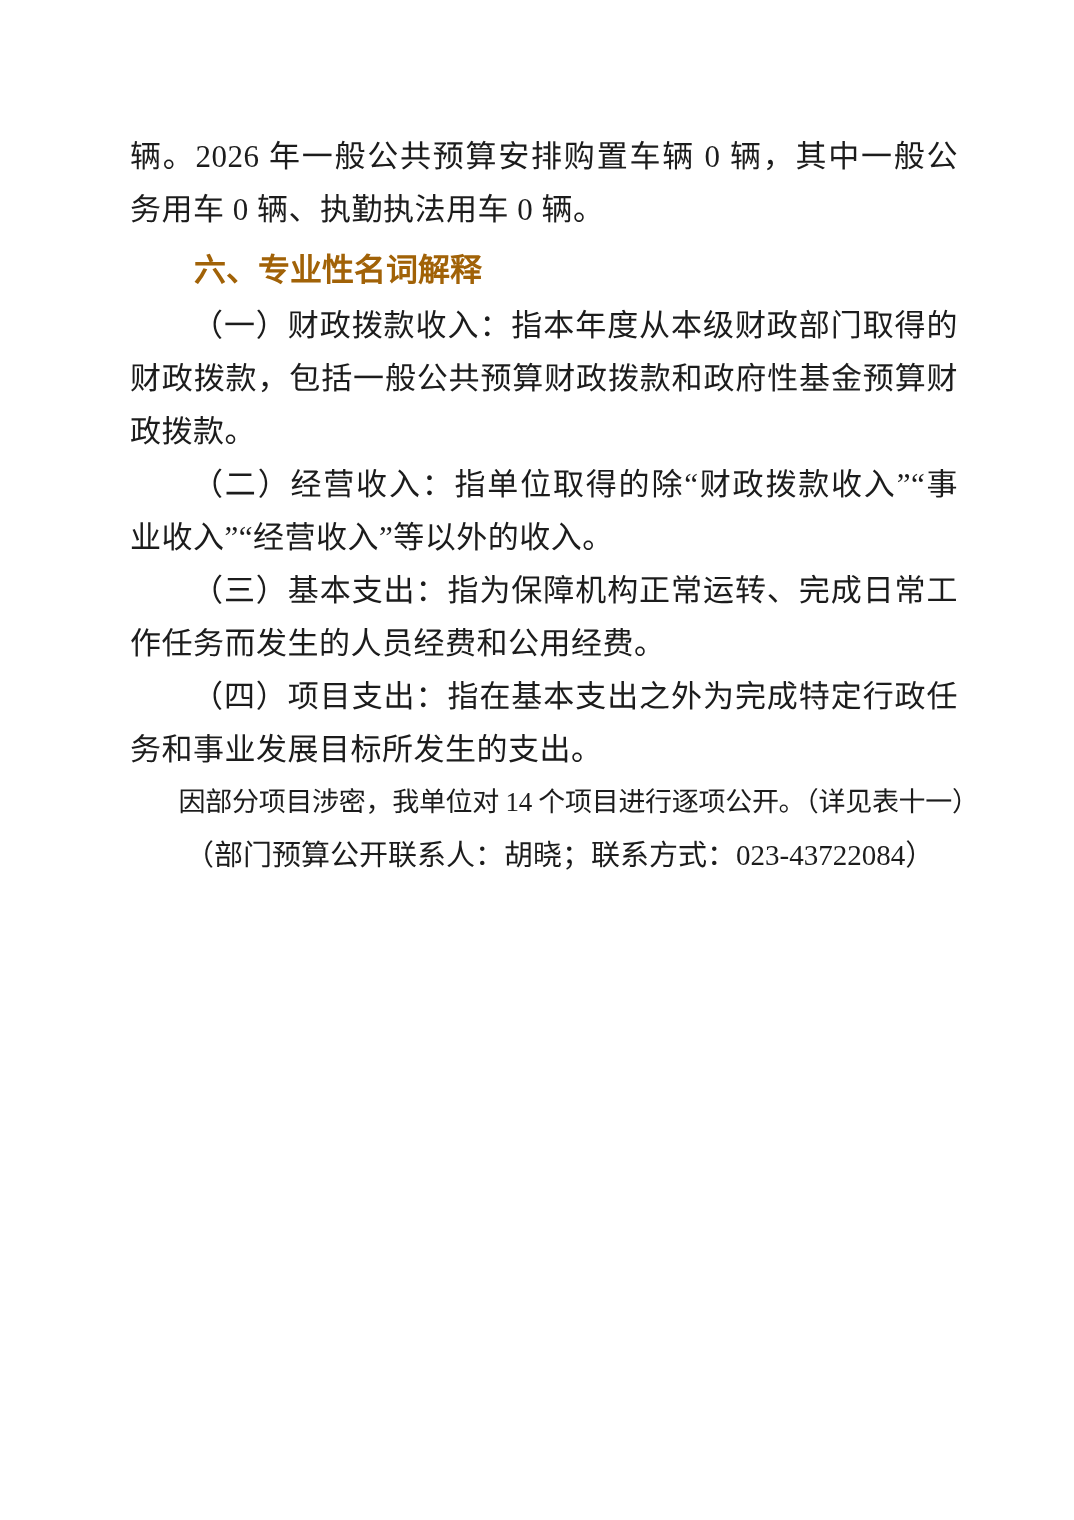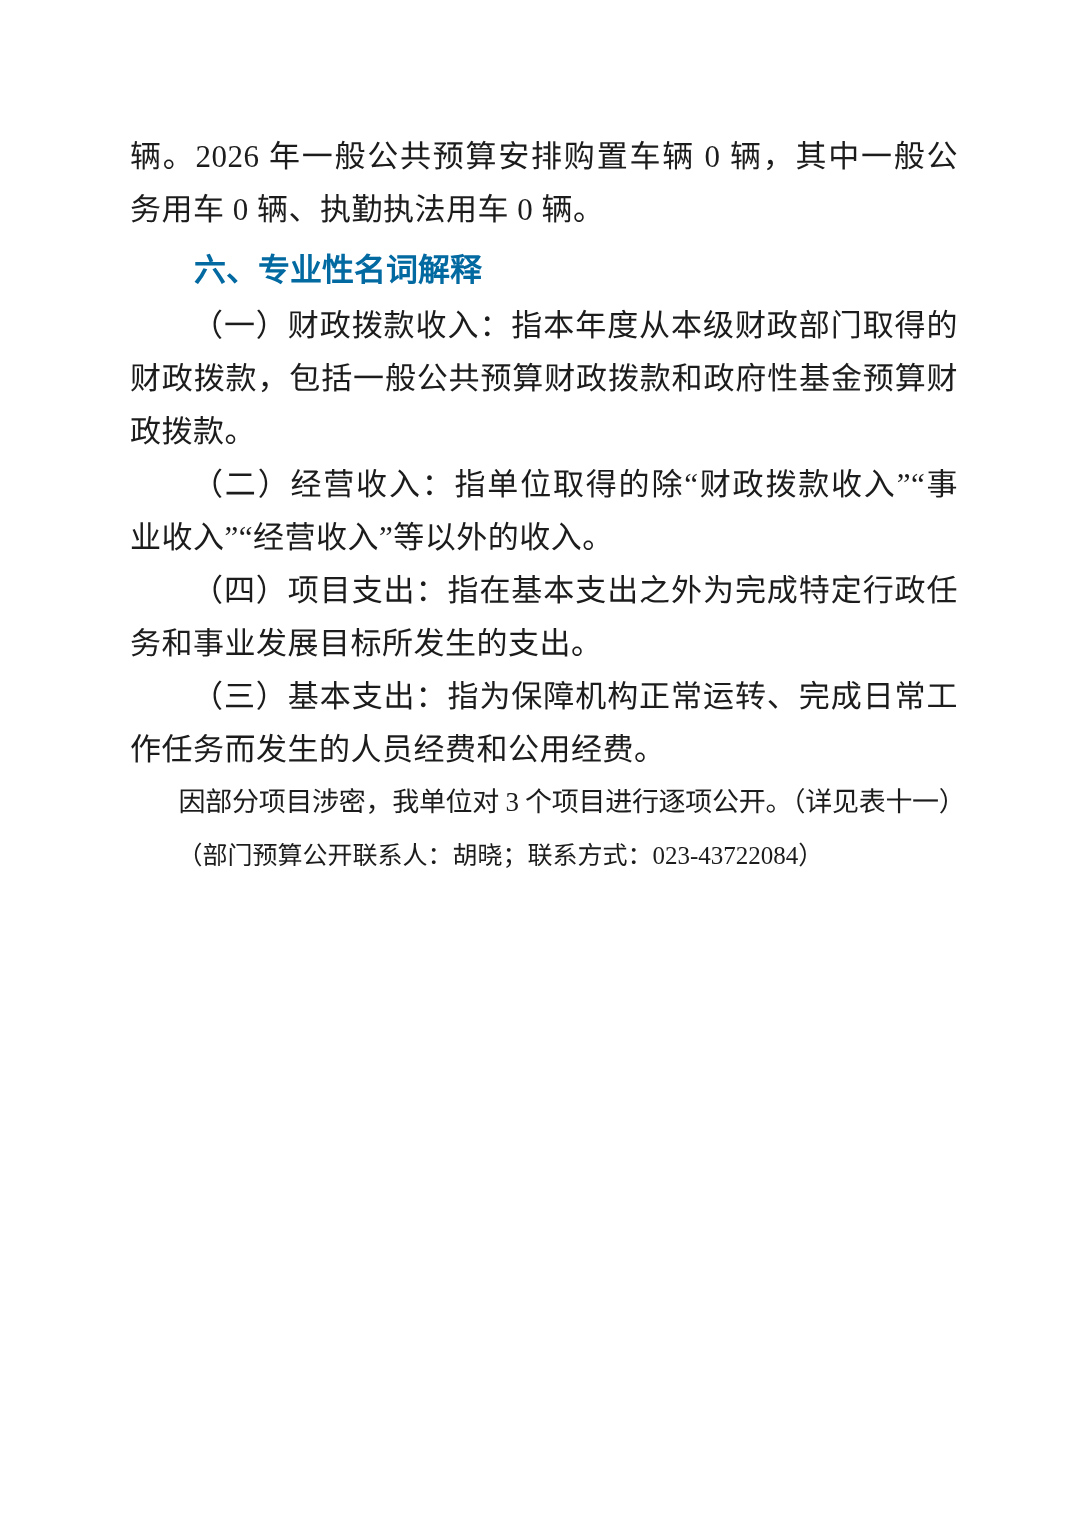--- a/index.html
+++ b/index.html
@@ -36,31 +36,31 @@
   .term {
     font-weight: normal;
   }
   .heading {
     margin: 8px 0 2px 0;
     font-size: 32px;
     line-height: 53px;
     text-indent: 2em;
     font-weight: bold;
     font-family: "Liberation Sans", "DejaVu Sans", sans-serif;
-    color: #0369a1;
+    color: #a16207;
   }
   .para.one-line-tight {
     white-space: nowrap;
     font-size: 27px;
     letter-spacing: -0.3px;
     text-indent: 1.8em;
   }
   .para.one-line {
     white-space: nowrap;
-    font-size: 25px;
+    font-size: 29px;
     letter-spacing: 0;
     text-indent: 1.9em;
   }
   .page-footer {
     position: absolute;
     left: 735px;
     top: 1405px;
     width: 260px;
     text-align: center;
     font-size: 28px;
@@ -82,25 +82,25 @@
   <div class="content">
 
     <p class="para no-indent">辆。2026 年一般公共预算安排购置车辆 0 辆，其中一般公务用车 0 辆、执勤执法用车 0 辆。</p>
 
     <h2 class="heading">六、专业性名词解释</h2>
 
     <p class="para"><span class="term">（一）财政拨款收入：</span><span>指本年度从本级财政部门取得的财政拨款，包括一般公共预算财政拨款和政府性基金预算财政拨款。</span></p>
 
     <p class="para"><span class="term">（二）经营收入：</span><span>指单位取得的除“财政拨款收入”“事业收入”“经营收入”等以外的收入。</span></p>
 
+    <p class="para"><span class="term">（三）基本支出：</span><span>指为保障机构正常运转、完成日常工作任务而发生的人员经费和公用经费。</span></p>
+
     <p class="para"><span class="term">（四）项目支出：</span><span>指在基本支出之外为完成特定行政任务和事业发展目标所发生的支出。</span></p>
 
-    <p class="para"><span class="term">（三）基本支出：</span><span>指为保障机构正常运转、完成日常工作任务而发生的人员经费和公用经费。</span></p>
 
-
-    <p class="para one-line-tight">因部分项目涉密，我单位对 3 个项目进行逐项公开。（详见表十一）</p>
+    <p class="para one-line-tight">因部分项目涉密，我单位对 14 个项目进行逐项公开。（详见表十一）</p>
 
     <p class="para one-line">（部门预算公开联系人：胡晓；联系方式：023-43722084）</p>
 
   </div>
 
   <div class="page-footer"><span class="dash">—</span><span class="num">7</span><span class="dash">—</span></div>
 </div>
 
 </body></html>

